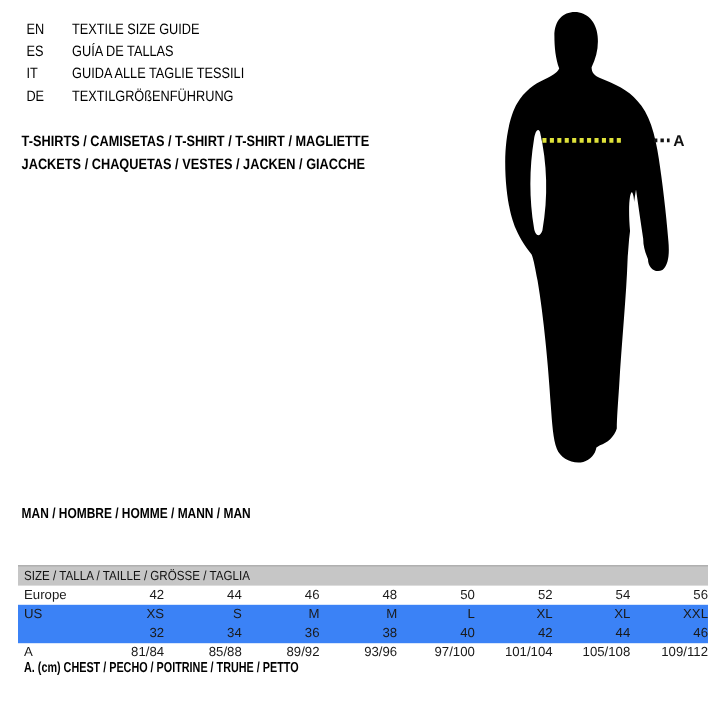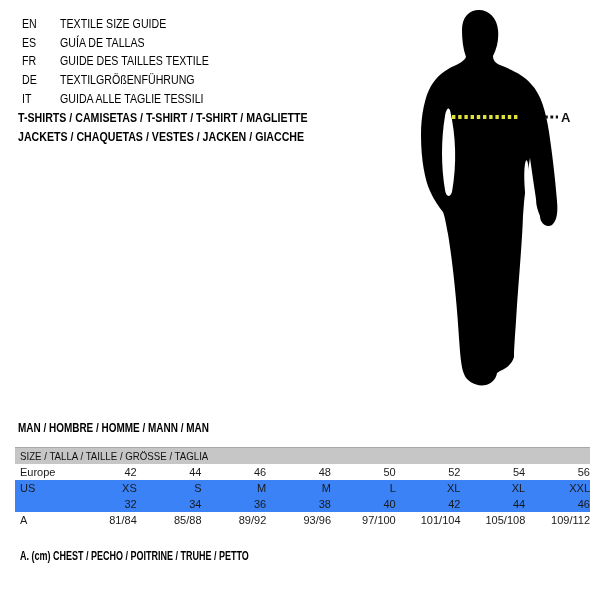--- a/index.html
+++ b/index.html
@@ -27,21 +27,21 @@
   .figure-wrap { position:absolute; left:405px; top:0; width:185px; height:400px; }
 
   
   .section-title { position:absolute; left:18px; top:421px; font-weight:700; font-size:12px; height:14px; line-height:14px; }
 
   
   .size-table { position:absolute; left:15px; top:447px; width:575px; font-size:11px; color:#1a1a1a; }
   .thead {
     box-sizing:border-box; height:17px; line-height:16px;
     background:#c6c6c6; border-top:1px solid #a9a9a9;
-    padding-left:5px; color:#111;
+    padding-left:5px; color:#111;margin-top:24px;
   }
   .trow { display:grid; grid-template-columns:57px repeat(8,1fr); height:16px; line-height:16px; }
   .trow.shade { background:#3b82f6; }
   .trow .lbl { text-align:left; padding-left:5px; }
   .trow .val { text-align:right; }
 
   
   .footnote { position:absolute; left:20px; top:549px; font-weight:700; font-size:12px; height:15px; line-height:15px; }
 </style>
 </head>
@@ -50,30 +50,26 @@
 <div class="lang-list">
   <div class="lrow">
     <span class="code"><span class="cond sx85">EN</span></span>
     <span class="cond sx85">TEXTILE SIZE GUIDE</span>
   </div>
   <div class="lrow">
     <span class="code"><span class="cond sx85">ES</span></span>
     <span class="cond sx85">GUÍA DE TALLAS</span>
   </div>
   <div class="lrow">
-    <span class="code"><span class="cond sx85">FR</span></span>
-    <span class="cond sx85">GUIDE DES TAILLES TEXTILE</span>
+    <span class="code"><span class="cond sx85">IT</span></span>
+    <span class="cond sx85">GUIDA ALLE TAGLIE TESSILI</span>
   </div>
   <div class="lrow">
     <span class="code"><span class="cond sx85">DE</span></span>
     <span class="cond sx85">TEXTILGRÖßENFÜHRUNG</span>
-  </div>
-  <div class="lrow">
-    <span class="code"><span class="cond sx85">IT</span></span>
-    <span class="cond sx85">GUIDA ALLE TAGLIE TESSILI</span>
   </div>
 </div>
 
 <div class="cats">
   <div class="cat-line"><span class="cond sx85">T-SHIRTS / CAMISETAS / T-SHIRT / T-SHIRT / MAGLIETTE</span></div>
   <div class="cat-line"><span class="cond sx85">JACKETS / CHAQUETAS / VESTES / JACKEN / GIACCHE</span></div>
 </div>
 
 <div class="figure-wrap">
   <svg width="185" height="400" viewBox="405 0 185 400" xmlns="http://www.w3.org/2000/svg">

